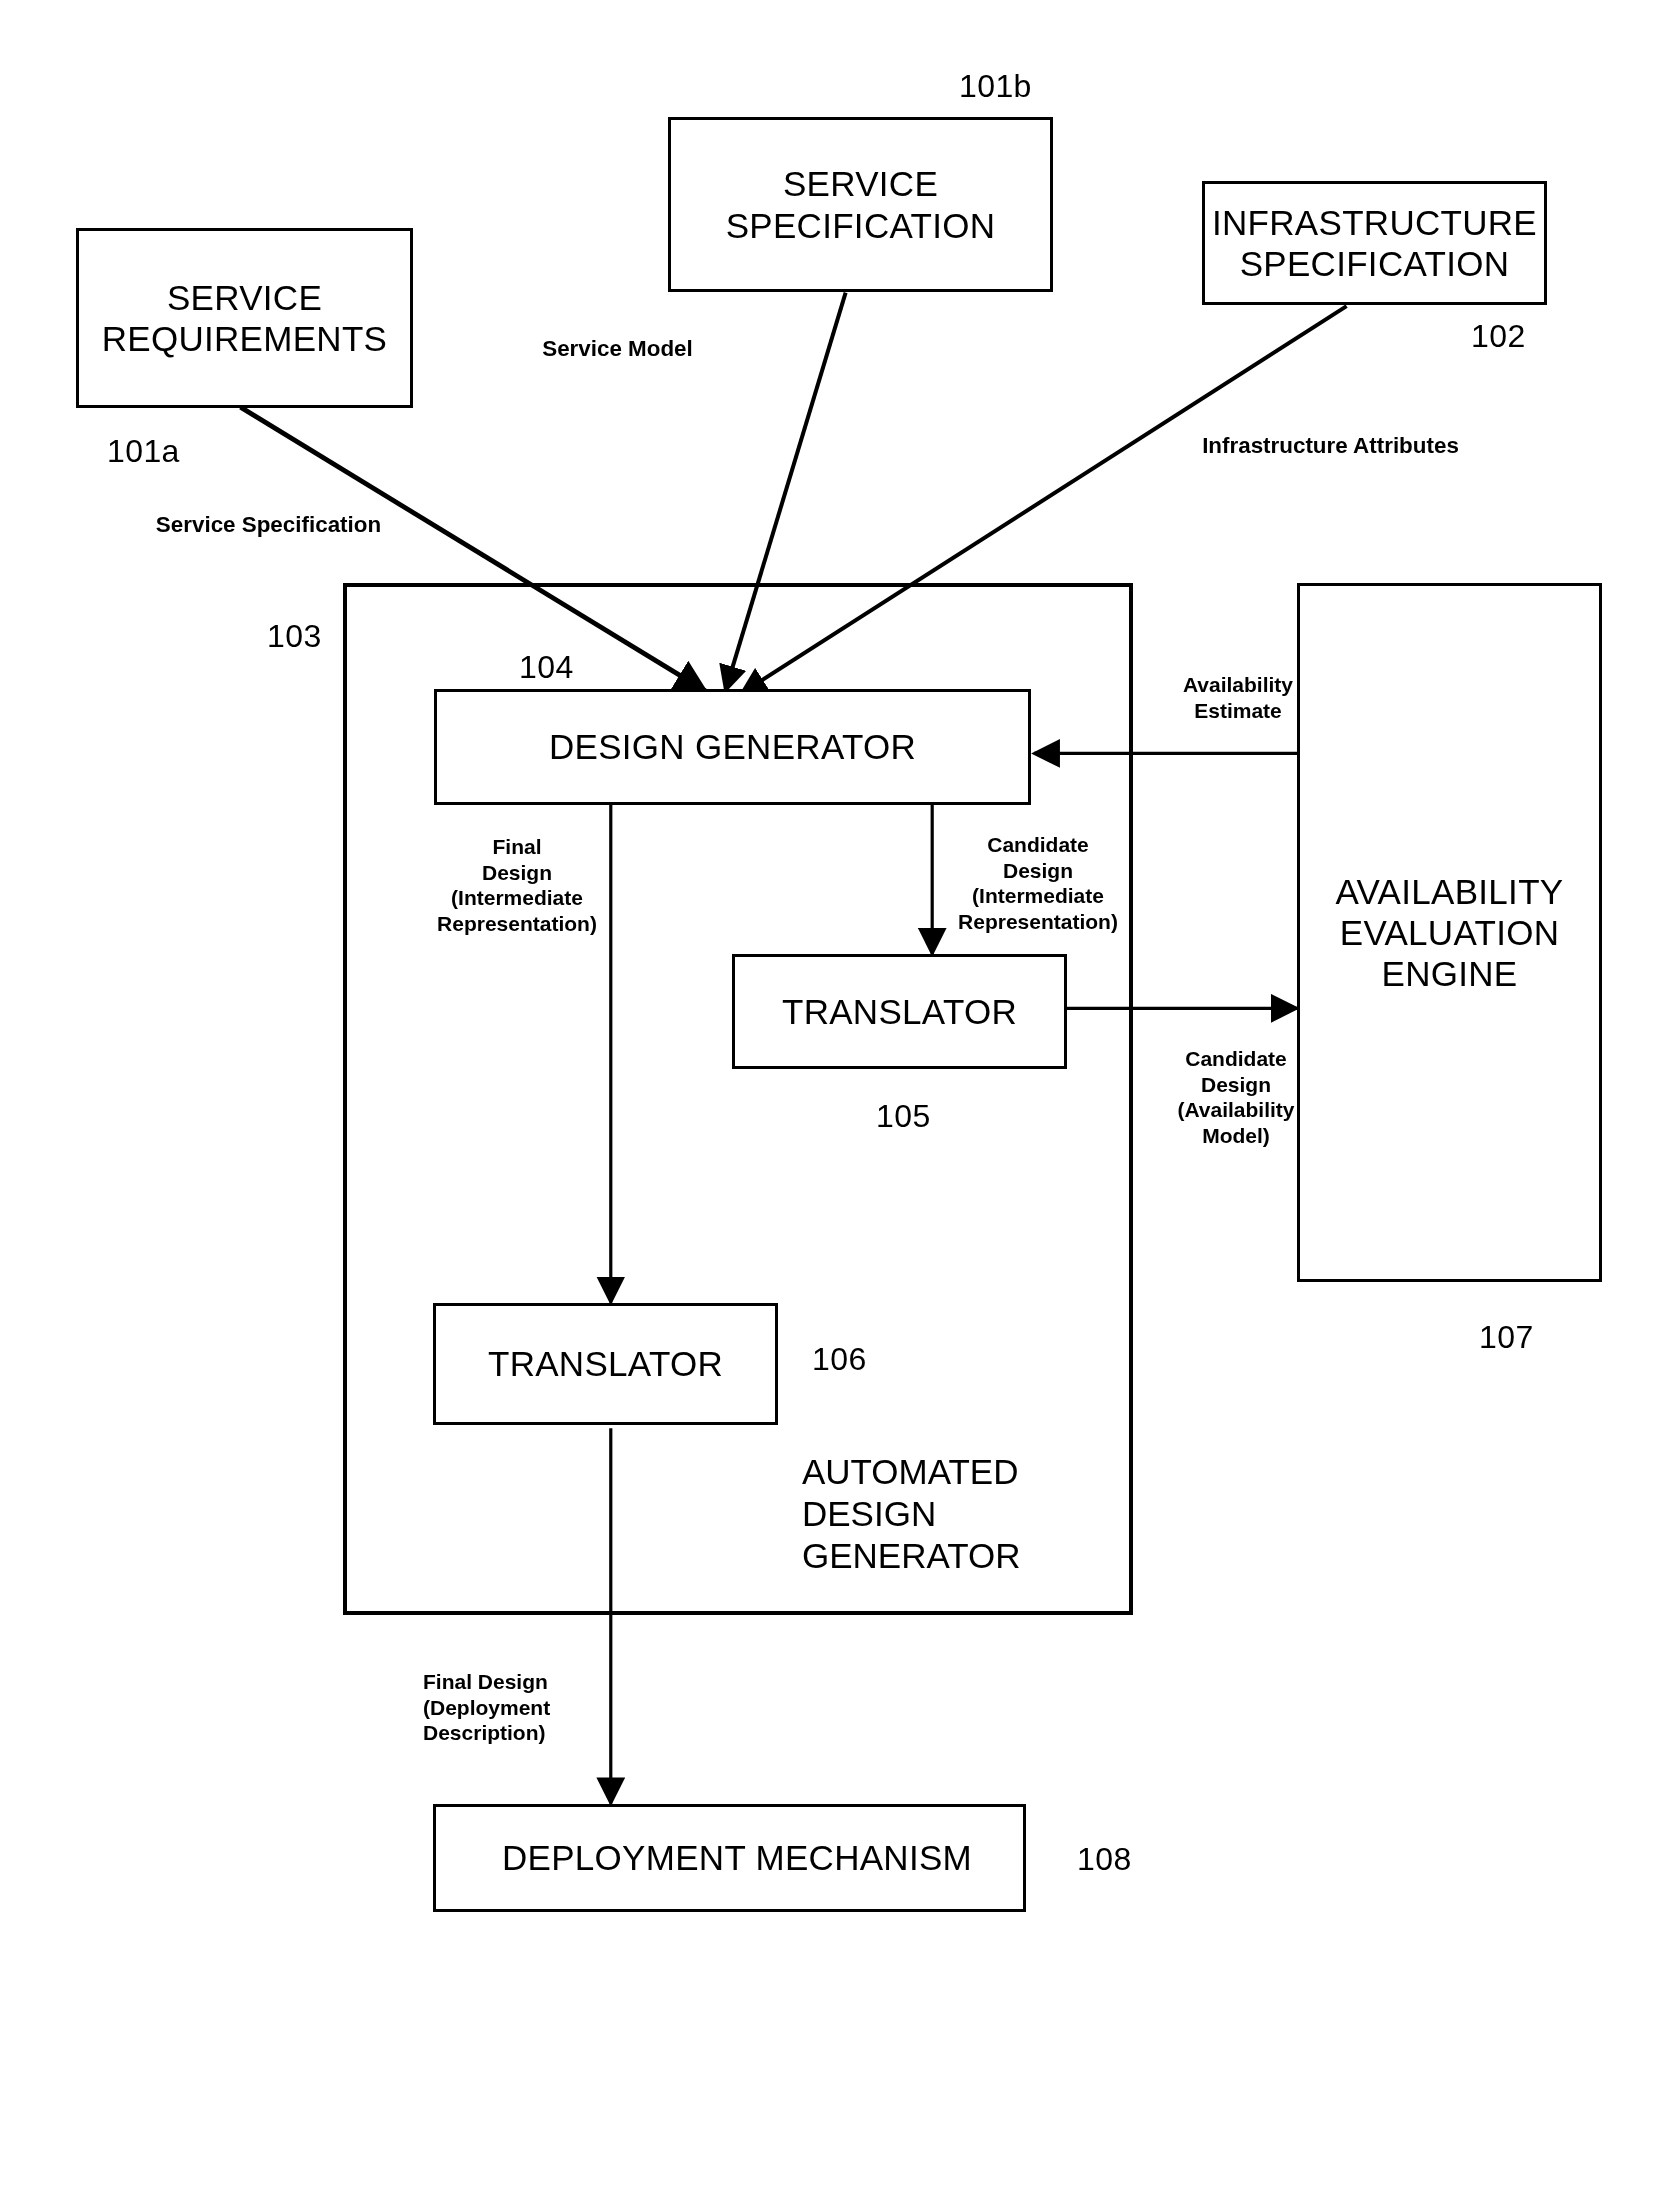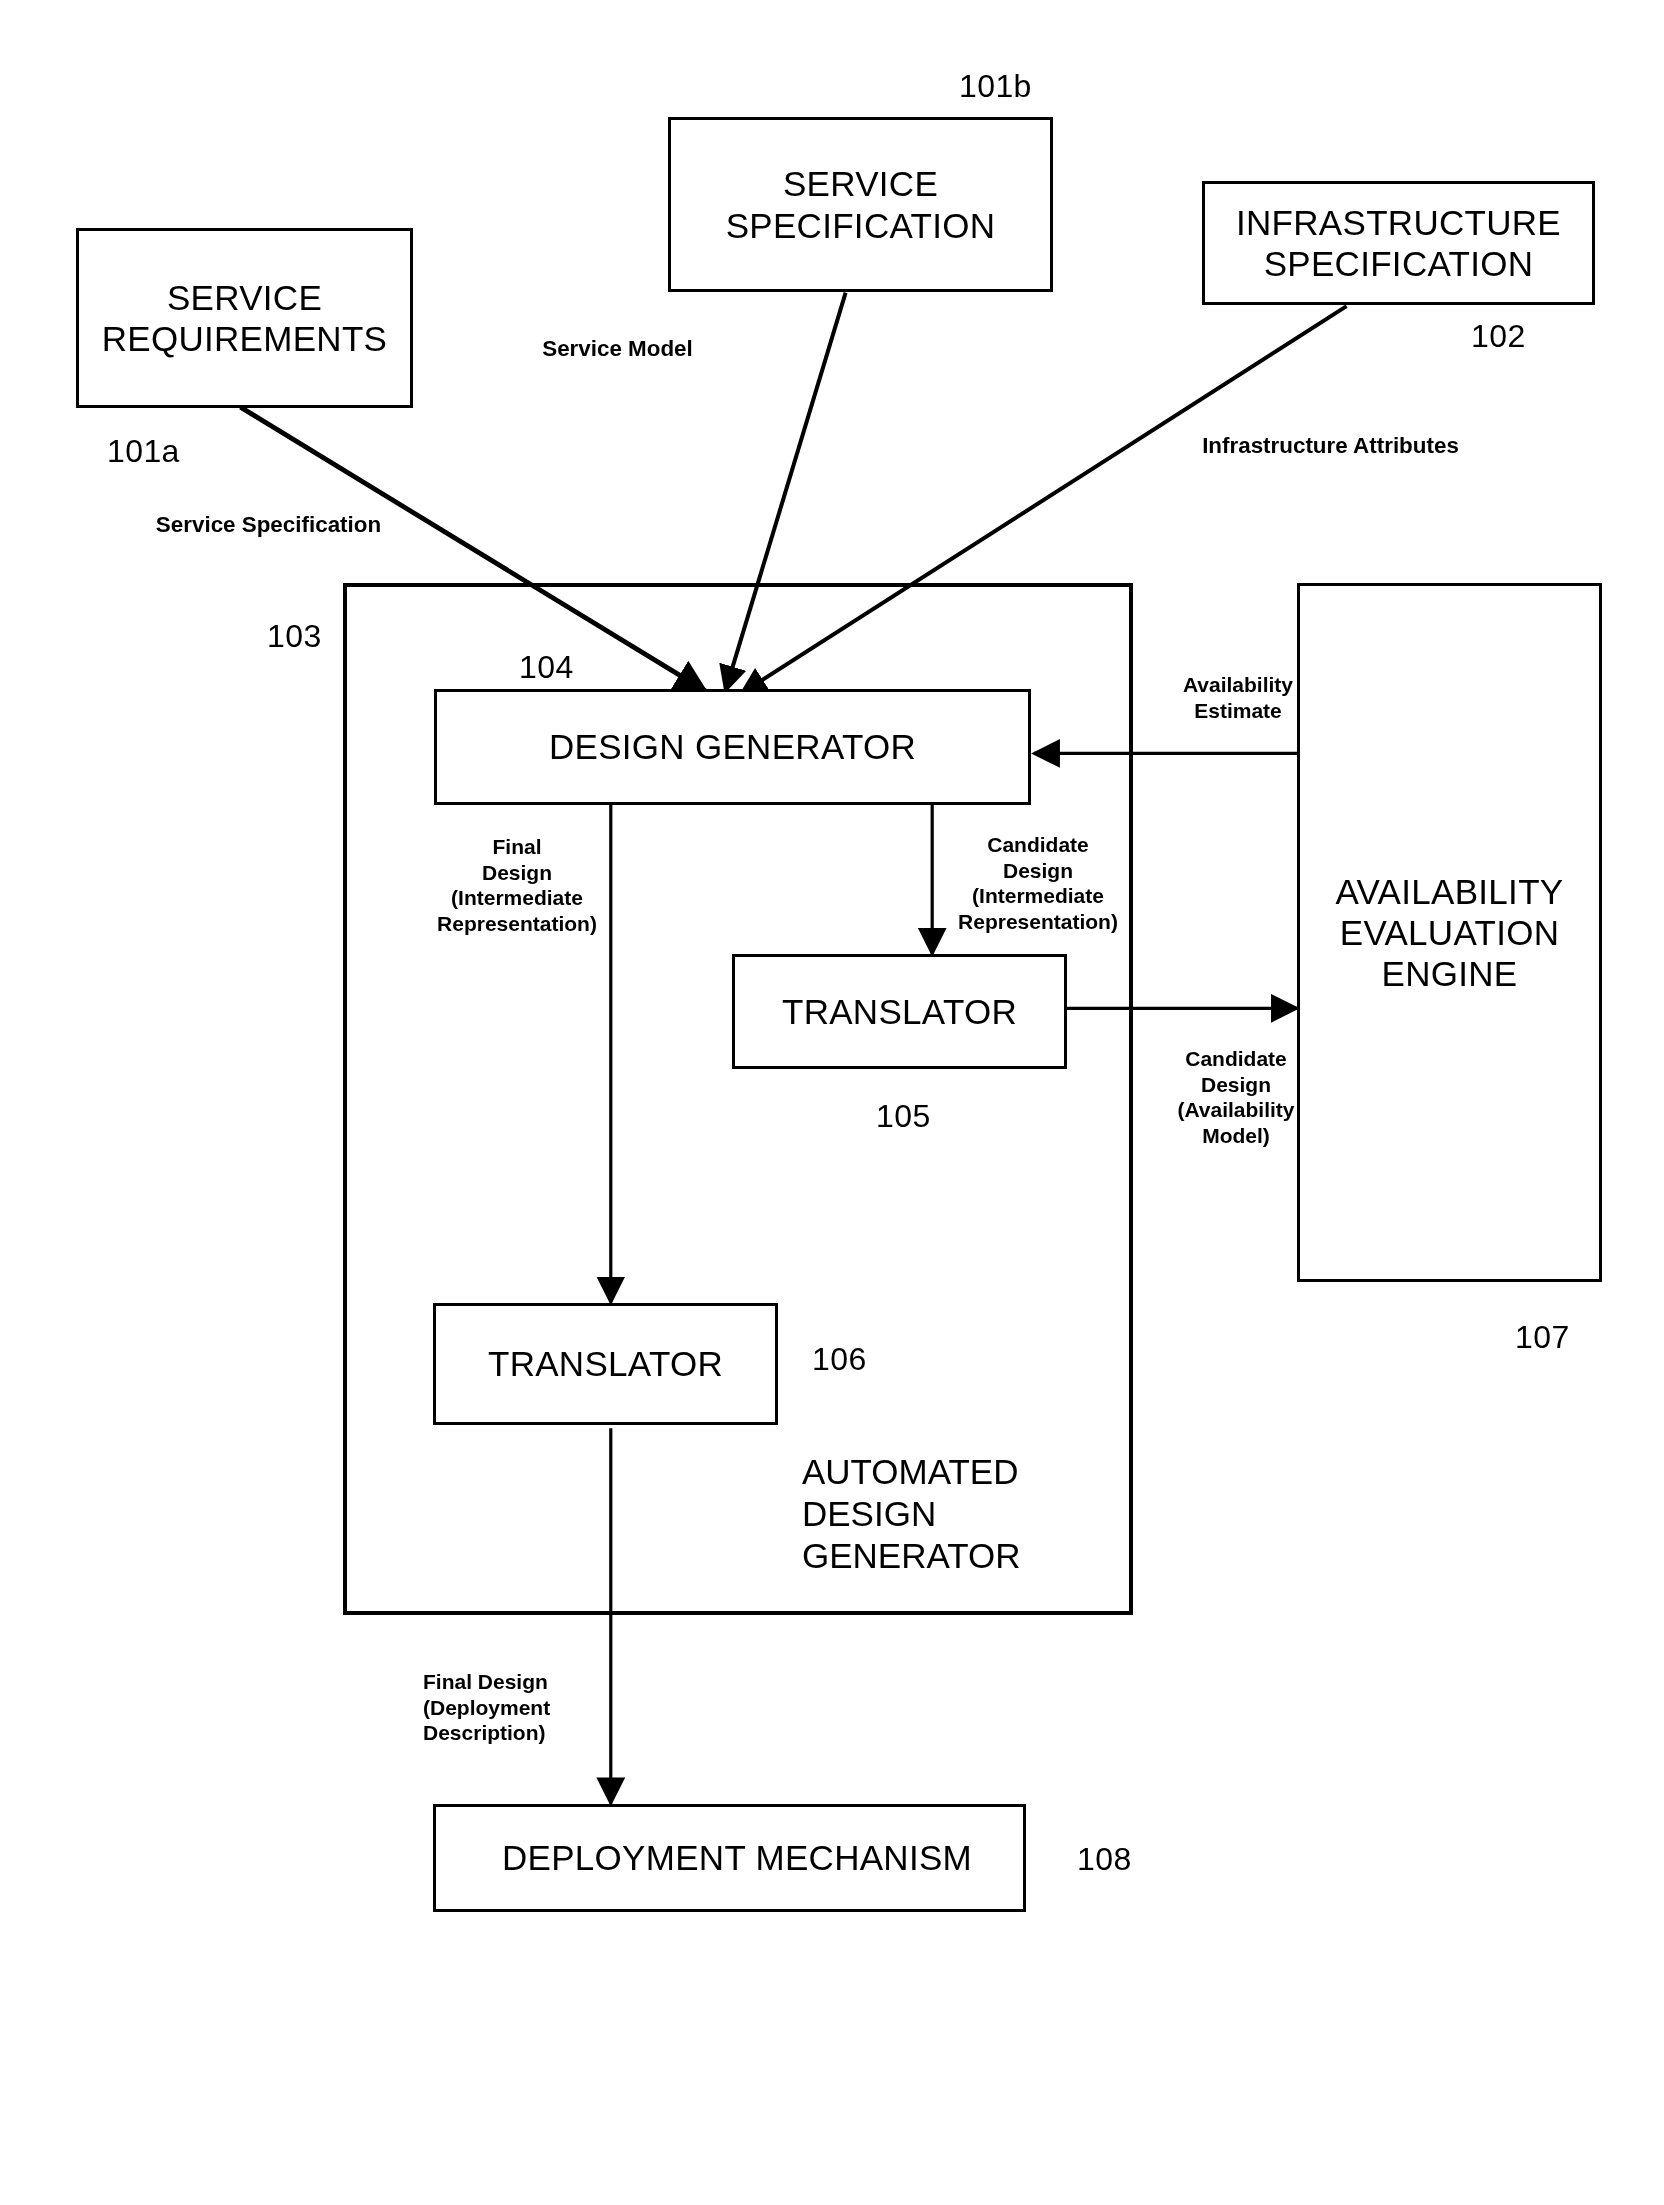--- a/index.html
+++ b/index.html
@@ -116,21 +116,21 @@
 REQUIREMENTS</span>
   </div>
   <div class="ref" style="left:107px; top:433px;">101a</div>
 
   <div class="box" style="left:668px; top:117px; width:385px; height:175px;">
     <span class="box-label">SERVICE
 SPECIFICATION</span>
   </div>
   <div class="ref" style="left:959px; top:68px;">101b</div>
 
-  <div class="box" style="left:1202px; top:181px; width:393px; height:124px;">
+  <div class="box" style="left:1202px; top:181px; width:345px; height:124px;">
     <span class="box-label">INFRASTRUCTURE
 SPECIFICATION</span>
   </div>
   <div class="ref" style="left:1471px; top:318px;">102</div>
 
   <div class="flow-label" style="left:140px; top:511px; width:257px; font-size:22.4px;">Service Specification</div>
 
   <div class="flow-label" style="left:481px; top:335px; width:273px; font-size:22.4px;">Service Model</div>
 
   <div class="flow-label" style="left:1170px; top:432px; width:321px; font-size:22.4px;">Infrastructure Attributes</div>
@@ -172,21 +172,21 @@
   <div class="box" style="left:433px; top:1303px; width:345px; height:122px;">
     <span class="box-label">TRANSLATOR</span>
   </div>
   <div class="ref" style="left:812px; top:1341px;">106</div>
 
   <div class="box" style="left:1297px; top:583px; width:305px; height:699px;">
     <span class="box-label">AVAILABILITY
 EVALUATION
 ENGINE</span>
   </div>
-  <div class="ref" style="left:1479px; top:1319px;margin-left:36px;">107</div>
+  <div class="ref" style="left:1479px; top:1319px;">107</div>
 
   <div class="flow-label" style="left:423px; top:1669px; width:180px; text-align:left;">Final Design
 (Deployment
 Description)</div>
 
   <div class="box" style="left:433px; top:1804px; width:593px; height:108px;padding-left:15px;">
     <span class="box-label">DEPLOYMENT MECHANISM</span>
   </div>
   <div class="ref" style="left:1077px; top:1841px;">108</div>
 

